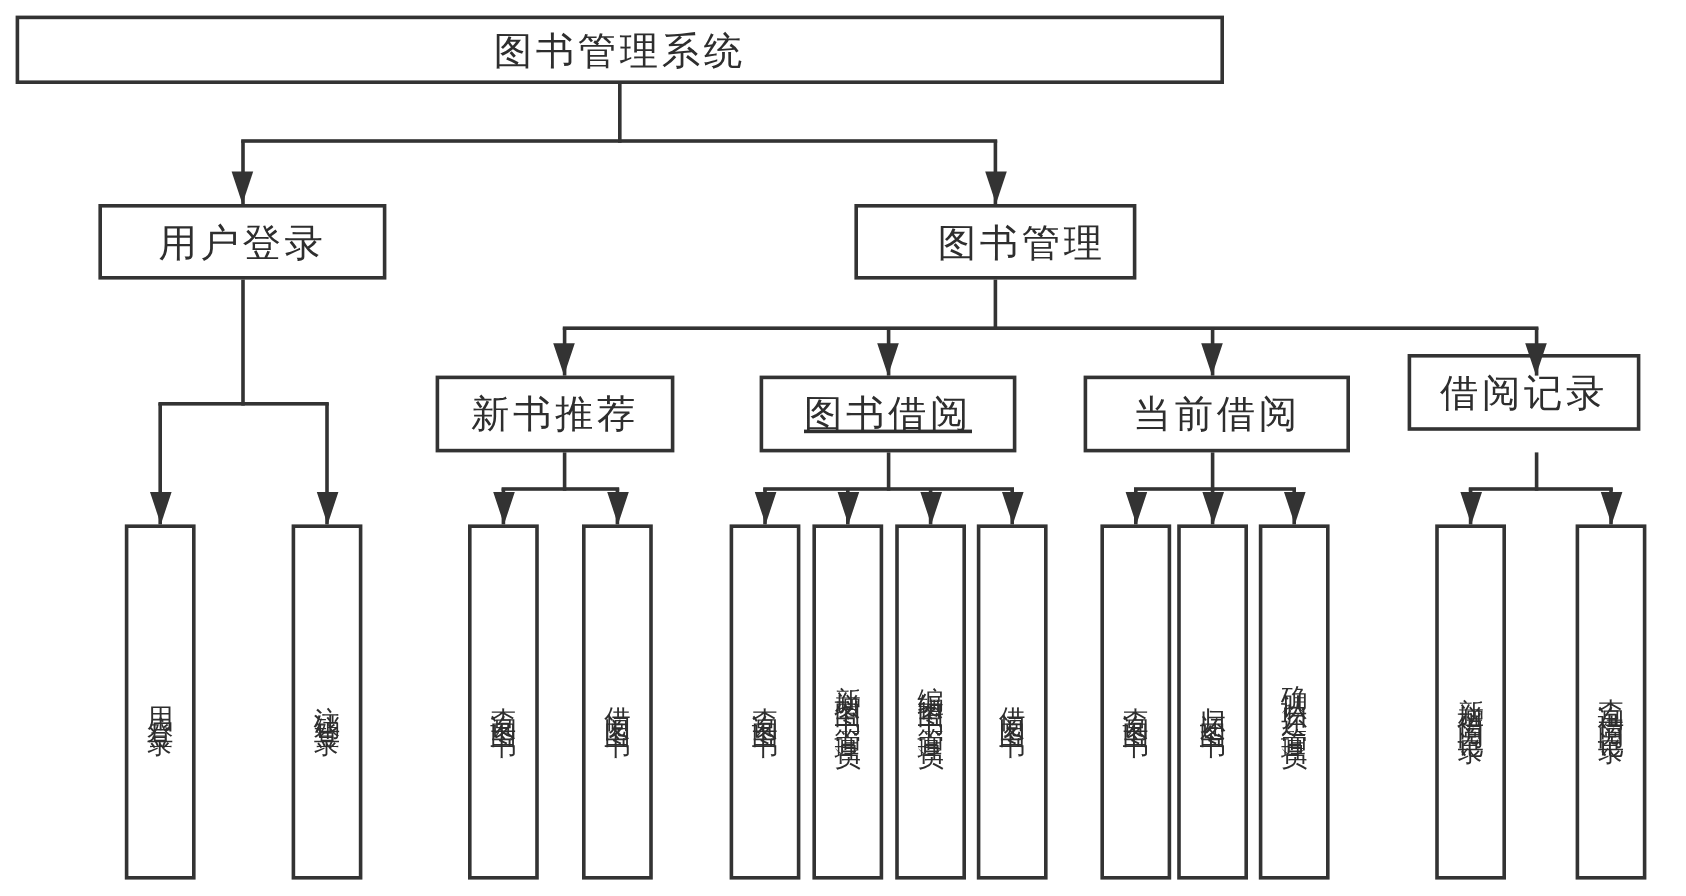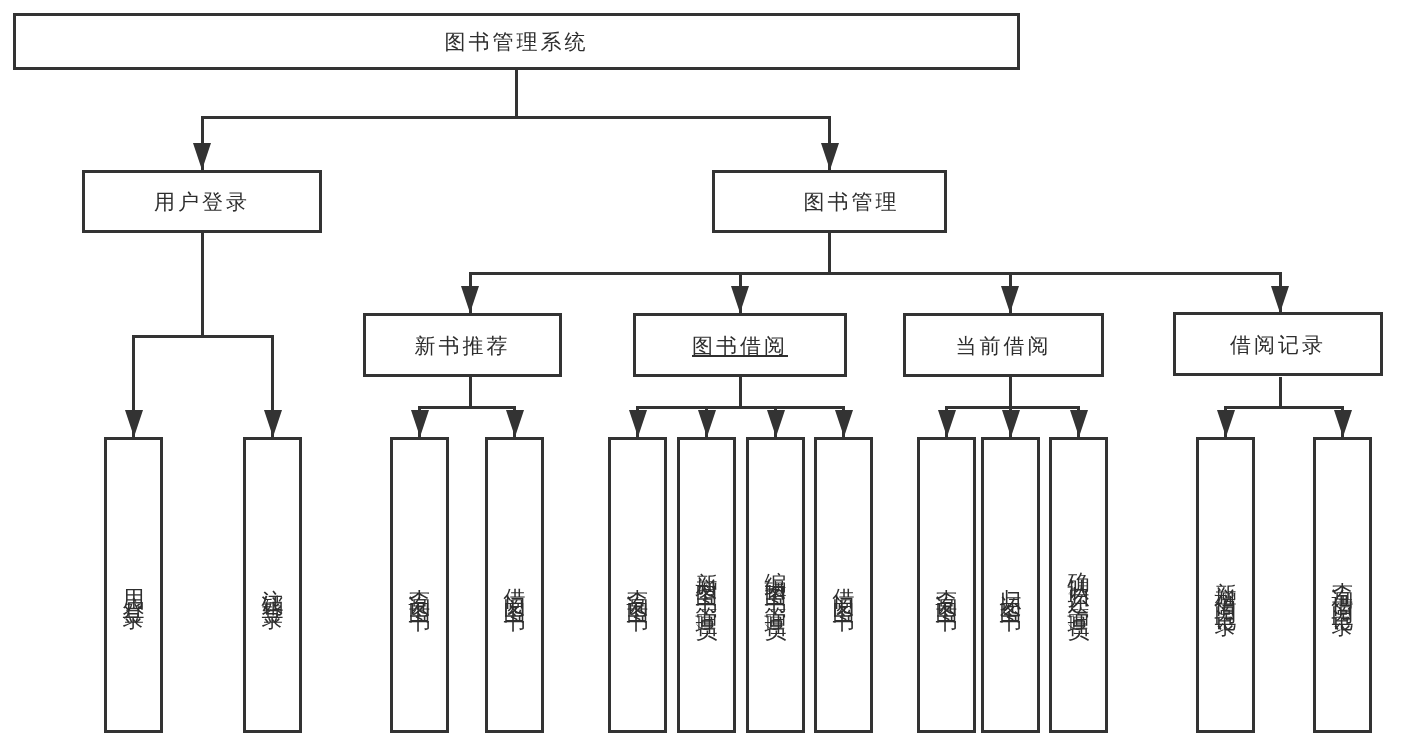--- a/index.html
+++ b/index.html
@@ -16,21 +16,21 @@
     box-sizing:border-box;
     border:3px solid #333333;
     background:#ffffff;
     display:flex;
     align-items:center;
     justify-content:center;
     color:#2e2e2e;
     line-height:1;
   }
   .node.h{
-    font-size:21px;
+    font-size:32px;
     letter-spacing:3px;
   }
   .node.v{
     writing-mode:vertical-rl;
     text-orientation:mixed;
     font-size:22px;
     letter-spacing:7px;
   }
   .cline{
     position:absolute;
@@ -66,24 +66,24 @@
     </div>
     <div class="node h" style="left: 712px; top: 170px; width: 235px; height: 63px; padding-left: 44px;">
       <span>图书管理</span>
     </div>
     <div class="node h" style="left: 363px; top: 313px; width: 199px; height: 64px;">
       <span>新书推荐</span>
     </div>
     <div class="node h" style="left: 633px; top: 313px; width: 214px; height: 64px; text-decoration: underline;">
       <span>图书借阅</span>
     </div>
-    <div class="node h" style="left: 903px; top: 313px; width: 201px; height: 64px;">
+    <div class="node h" style="left: 903px; top: 313px; width: 222px; height: 64px;">
       <span>当前借阅</span>
     </div>
-    <div class="node h" style="left: 1173px; top: 312px; width: 210px; height: 64px;">
+    <div class="node h" style="left: 1173px; top: 295px; width: 194px; height: 64px;">
       <span>借阅记录</span>
     </div>
     <div class="node v" style="left: 104px; top: 437px; width: 59px; height: 296px;">
       <span>用户登录</span>
     </div>
     <div class="node v" style="left: 243px; top: 437px; width: 59px; height: 296px;">
       <span>注销登录</span>
     </div>
     <div class="node v" style="left: 390px; top: 437px; width: 59px; height: 296px;">
       <span>查询图书</span>

